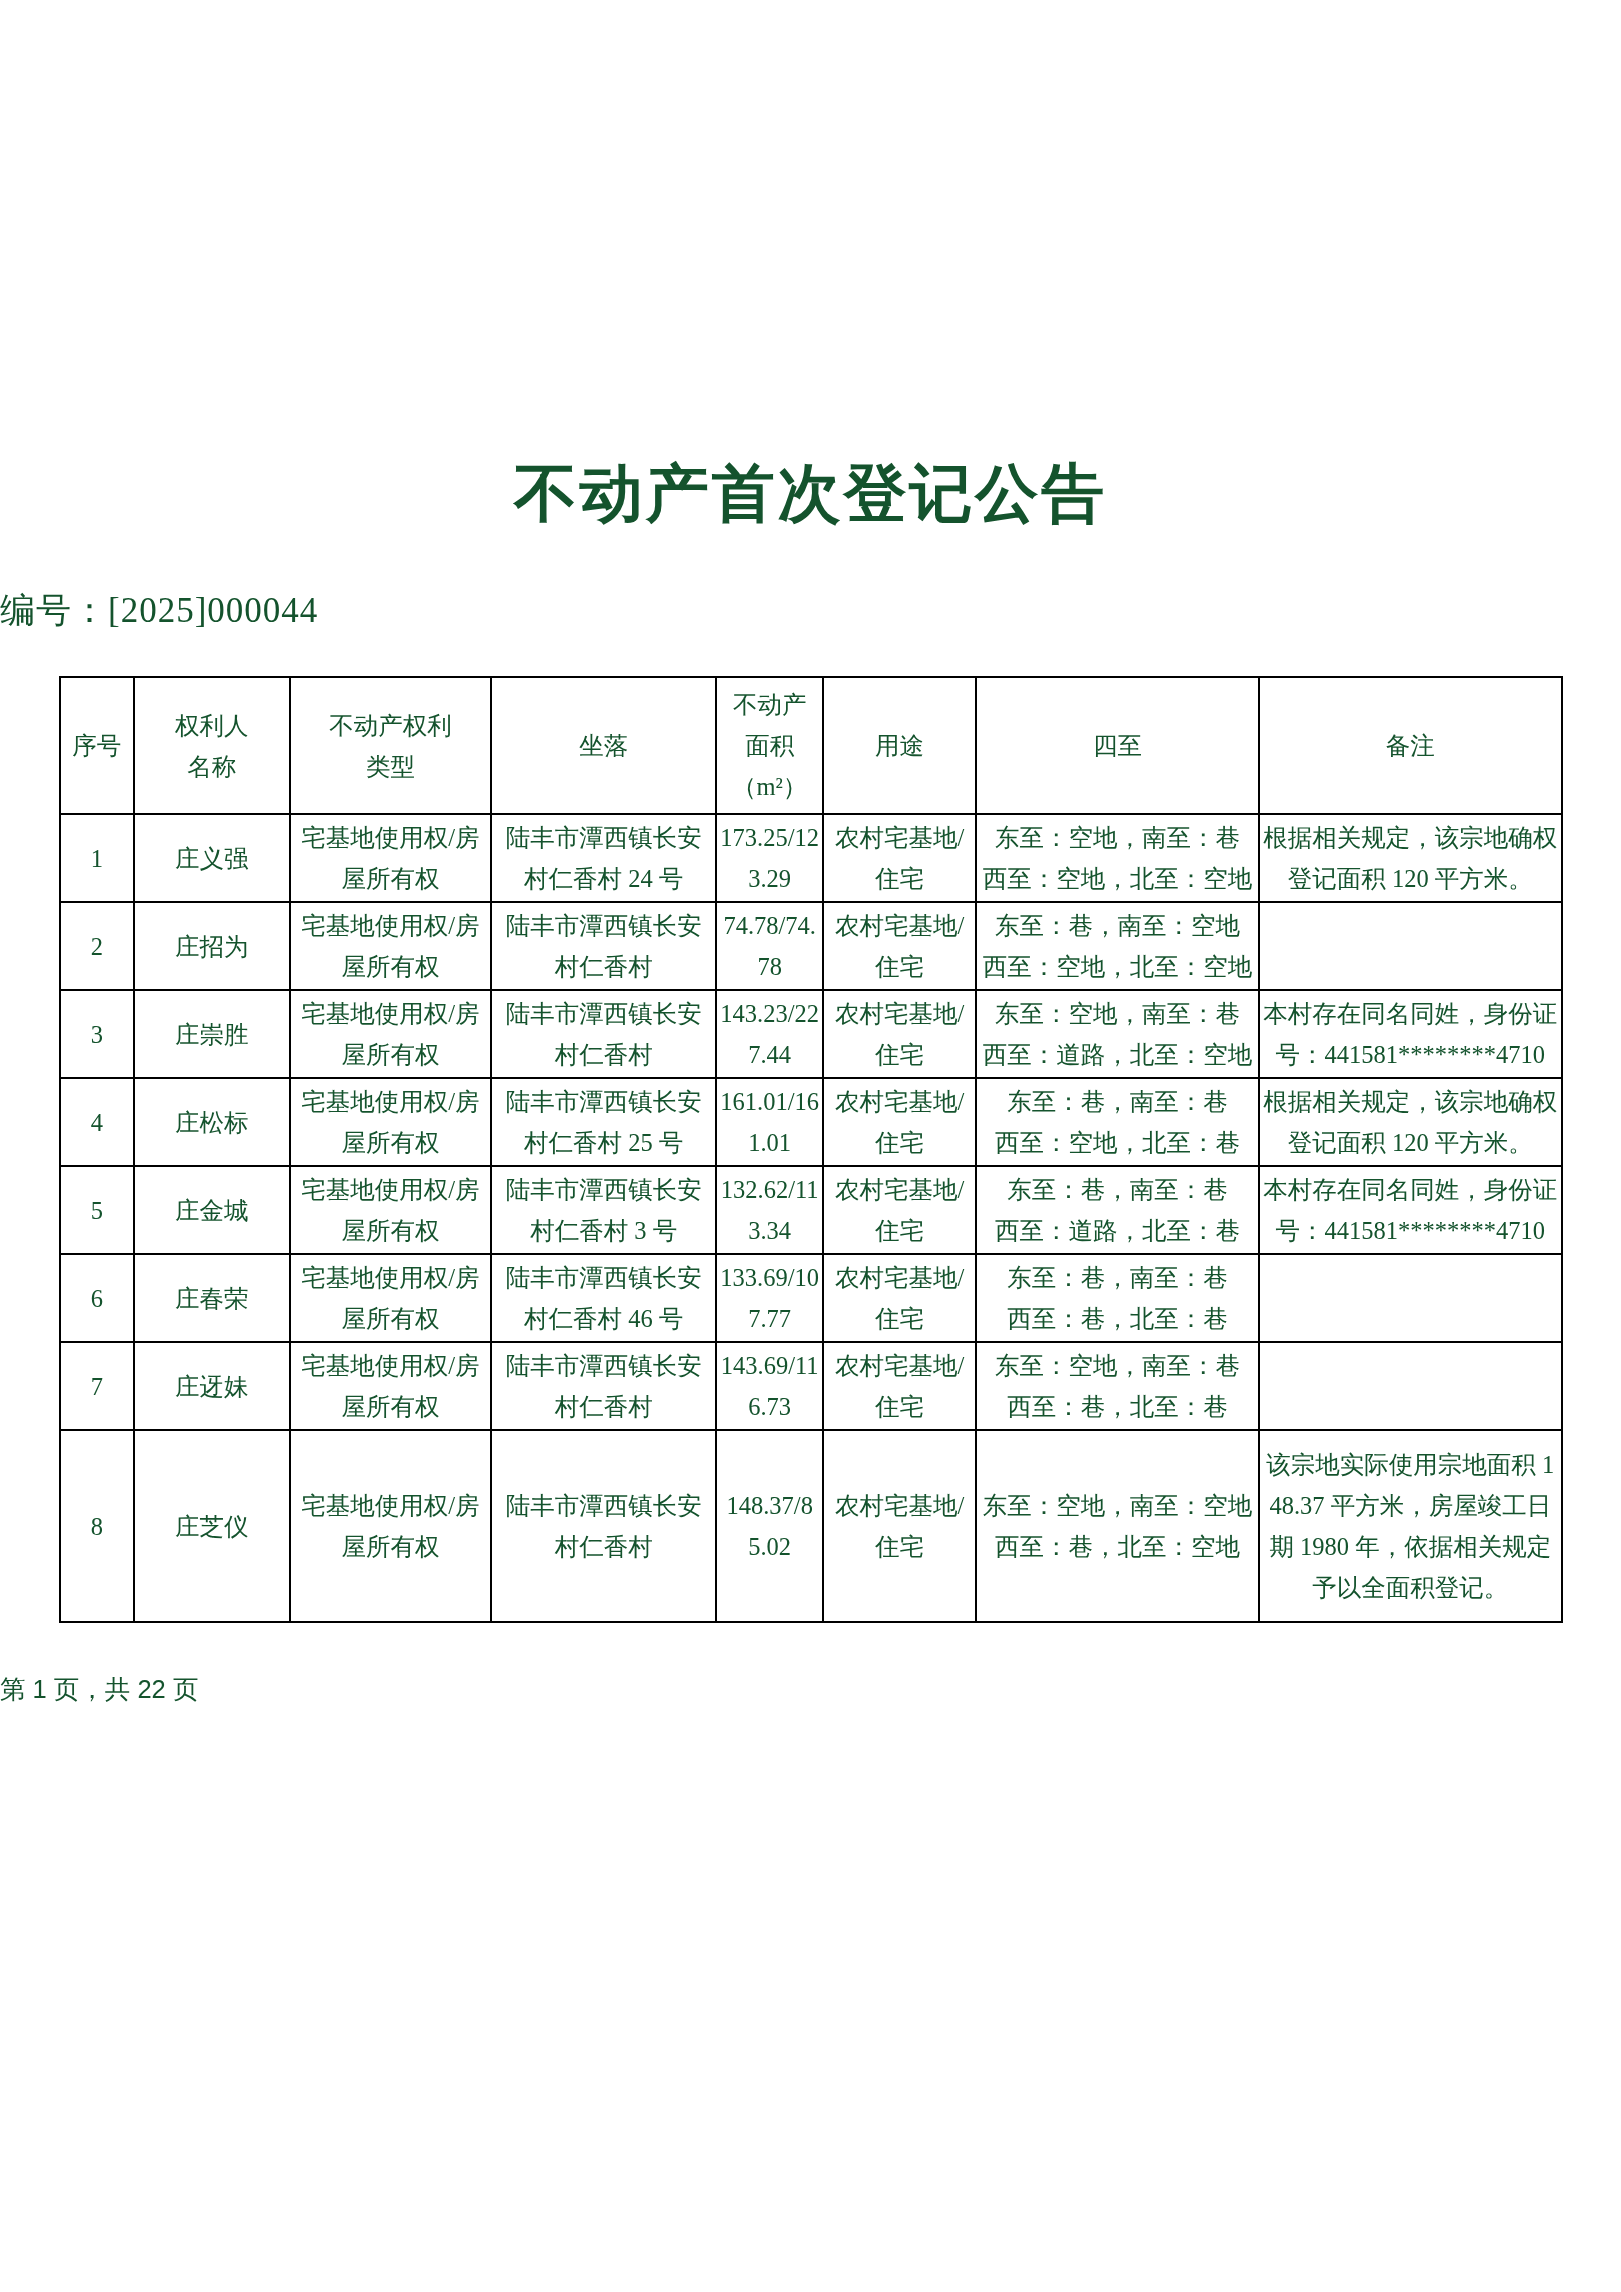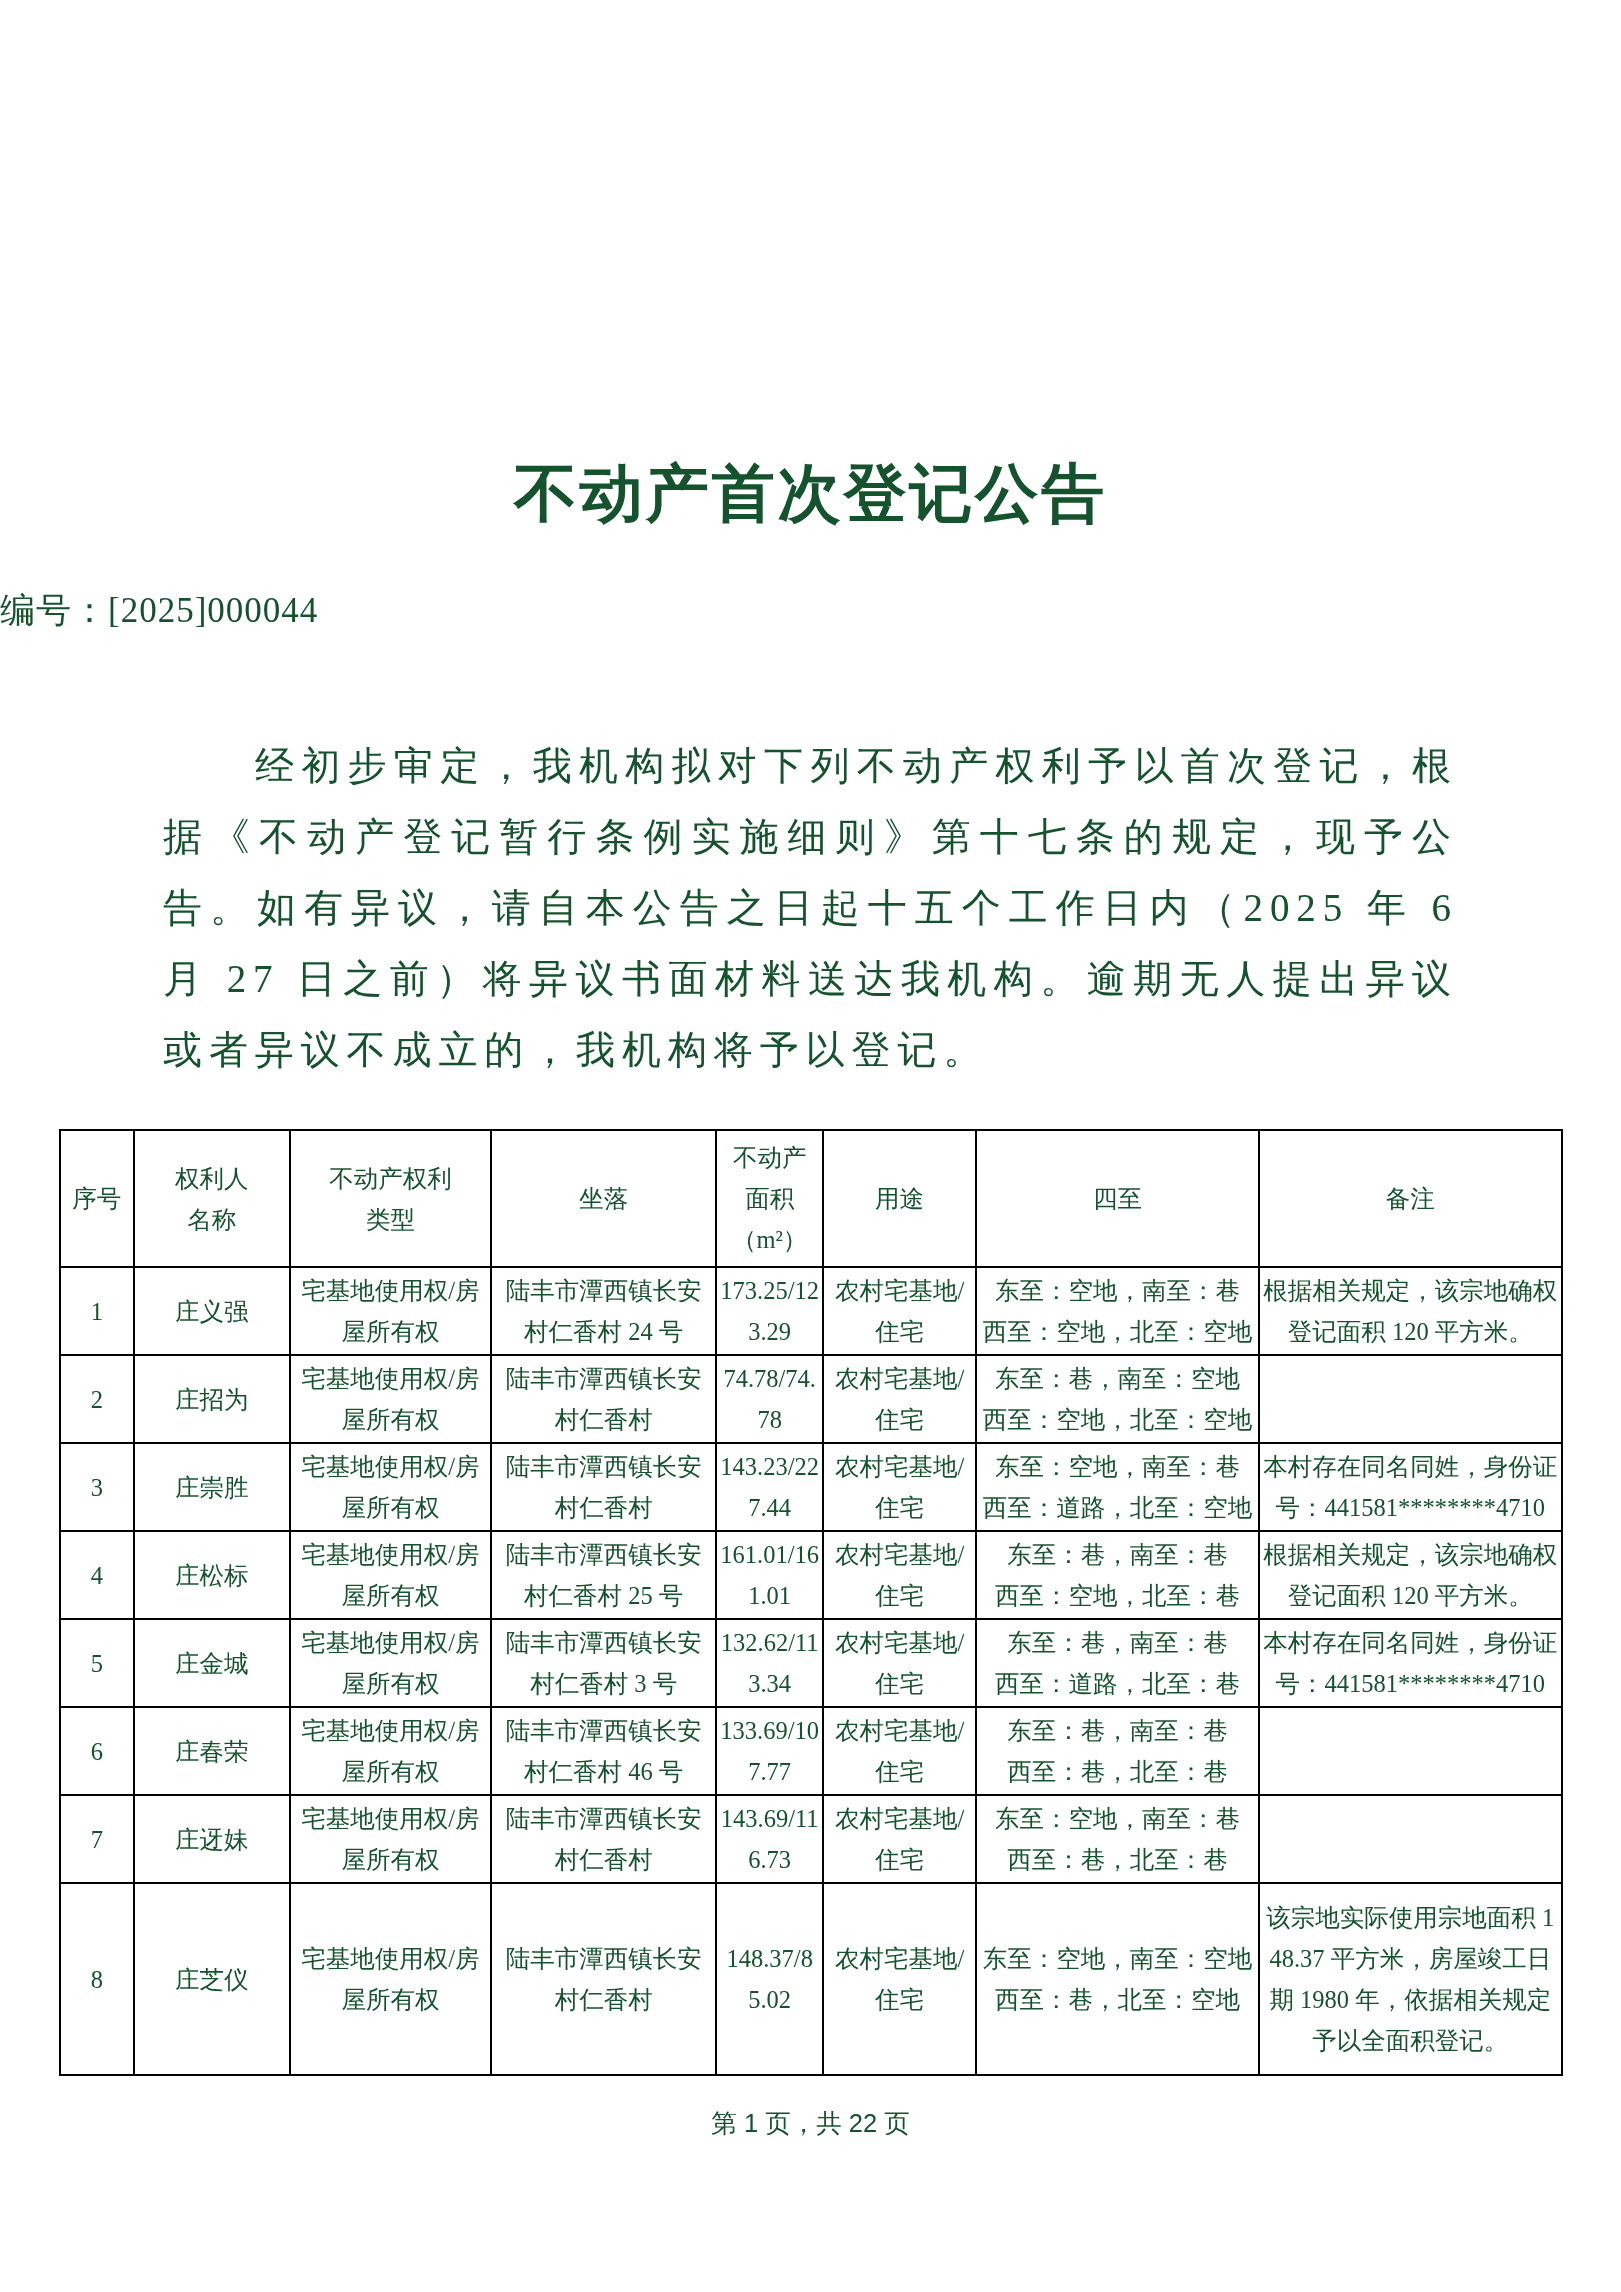--- a/index.html
+++ b/index.html
@@ -60,37 +60,36 @@
   col.c-seq   { width: 4.9%; }
   col.c-owner { width: 10.4%; }
   col.c-type  { width: 13.4%; }
   col.c-loc   { width: 15.0%; }
   col.c-area  { width: 7.1%; }
   col.c-use   { width: 10.2%; }
   col.c-bound { width: 18.8%; }
   col.c-rem   { width: 20.2%; }
   .boundary-line { }
   .page-footer {
-    margin-top: 32px;
-    text-align: center;
+    margin-top: 51px;
+    text-align: left;
     font-size: 25.5px;
     line-height: 31px;
     font-family: "Liberation Sans", "DejaVu Sans", sans-serif;
   }
 </style>
 </head>
 <body>
 
 <div class="page">
 
   <h1 class="doc-title">不动产首次登记公告</h1>
 
   <div class="doc-number">编号：[2025]000044</div>
 
-  <p class="doc-body">经初步审定，我机构拟对下列不动产权利予以首次登记，根据《不动产登记暂行条例实施细则》第十七条的规定，现予公告。如有异议，请自本公告之日起十五个工作日内（2025 年 6 月 27 日之前）将异议书面材料送达我机构。逾期无人提出异议或者异议不成立的，我机构将予以登记。</p>
 
   <table class="reg-table">
     <colgroup>
       <col class="c-seq">
         <col class="c-owner">
         <col class="c-type">
         <col class="c-loc">
       <col class="c-area">
         <col class="c-use">
         <col class="c-bound">

